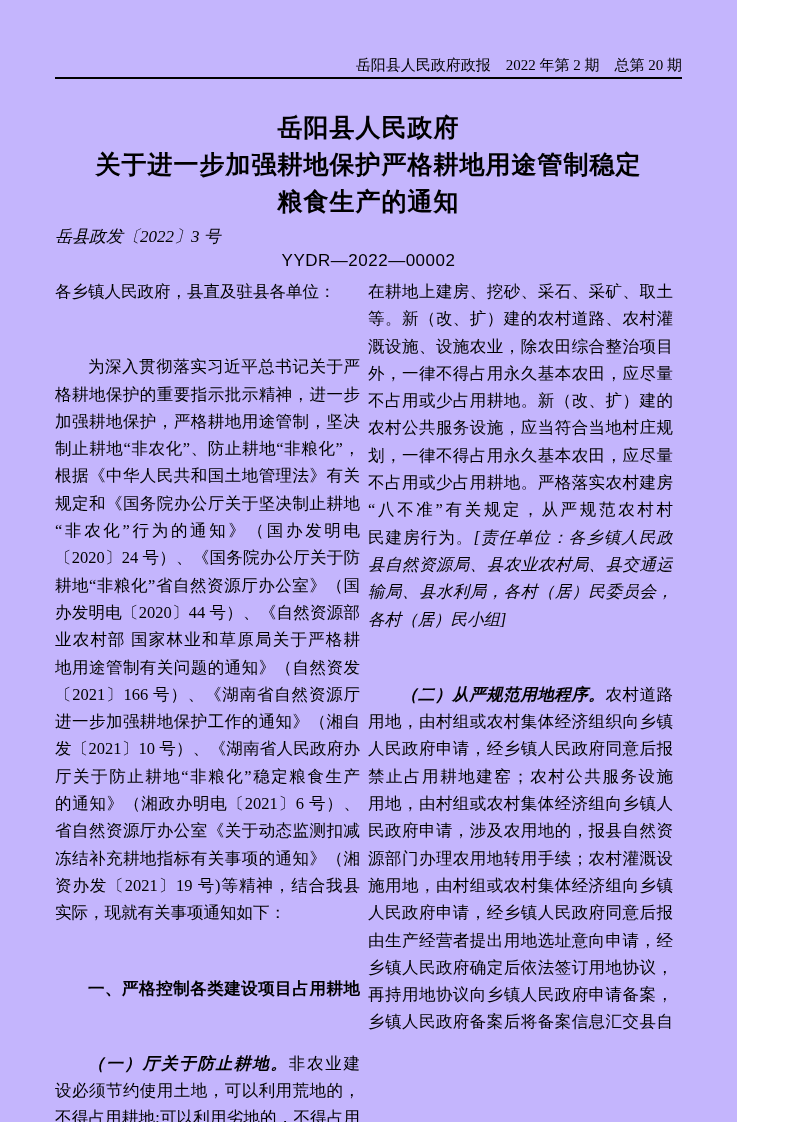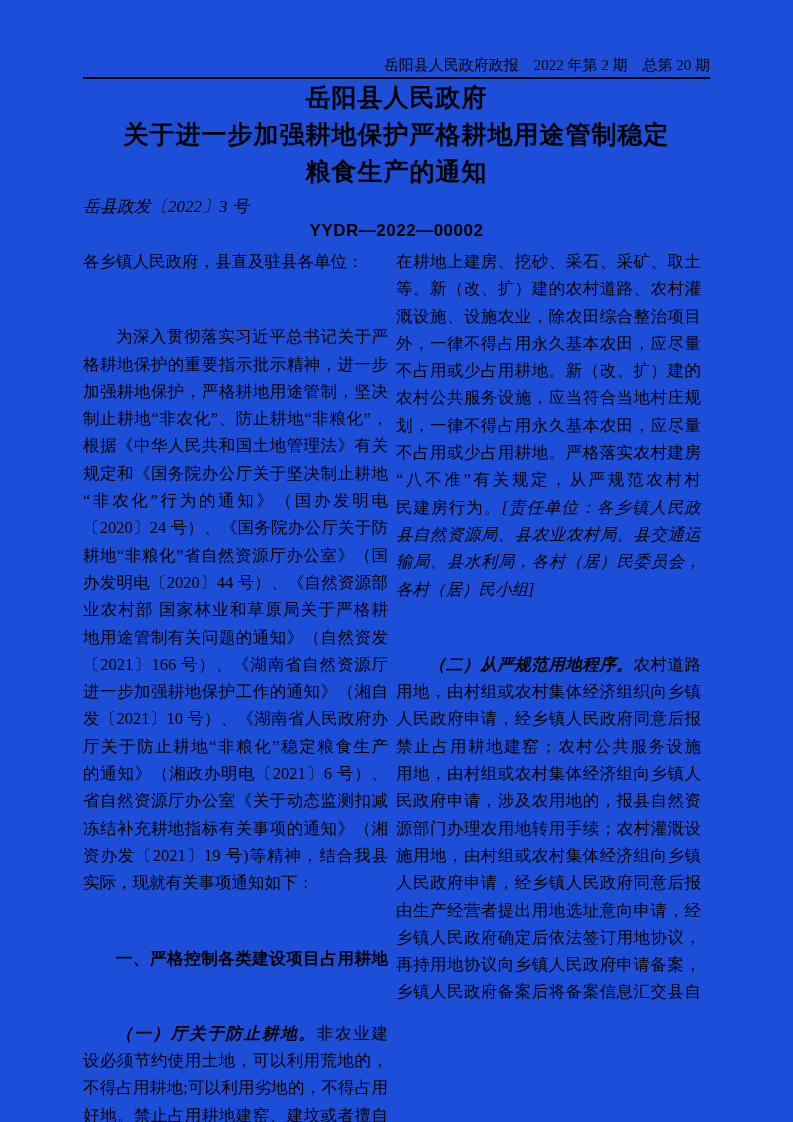--- a/index.html
+++ b/index.html
@@ -3,54 +3,55 @@
 <meta charset="utf-8">
 <style>
   * { margin: 0; padding: 0; box-sizing: border-box; }
   html, body { background: #ffffff; }
   body {
     width: 793px; height: 1122px;
     font-family: "Liberation Serif", "DejaVu Serif", serif;
     color: #000000;
     overflow: hidden;
   }
-  .page { width: 793px; height: 1122px; background: #1d4ed8; }
+  .page { width: 737px; height: 1122px; background: #c4b5fd; }
   .content { width: 627px; margin: 0 auto; }
 
   .masthead {
     padding-top: 55px;
     padding-bottom: 1px;
     border-bottom: 2px solid #000000;
     text-align: right;
     font-size: 15px;
     line-height: 21px;
   }
 
   .title-block {
+    margin-top: 30px;
     text-align: center;
     font-weight: bold;
     font-size: 25px;
     line-height: 37px;
     letter-spacing: 1px;
   }
 
   .doc-number {
     margin-top: 6px;
     text-align: left;
     font-size: 17px;
     line-height: 22px;
     font-style: italic;
   }
 
   .doc-code {
     margin-top: 2px;
     text-align: center;
     font-size: 17px;
     line-height: 22px;
-    font-weight: bold;
+    font-weight: normal;
     font-family: "Liberation Sans", "DejaVu Sans", sans-serif;
     letter-spacing: 0.5px;
   }
 
   .columns {
     margin-top: 6px;
     display: flex;
     gap: 8px;
   }
   .col { width: 305px; }

